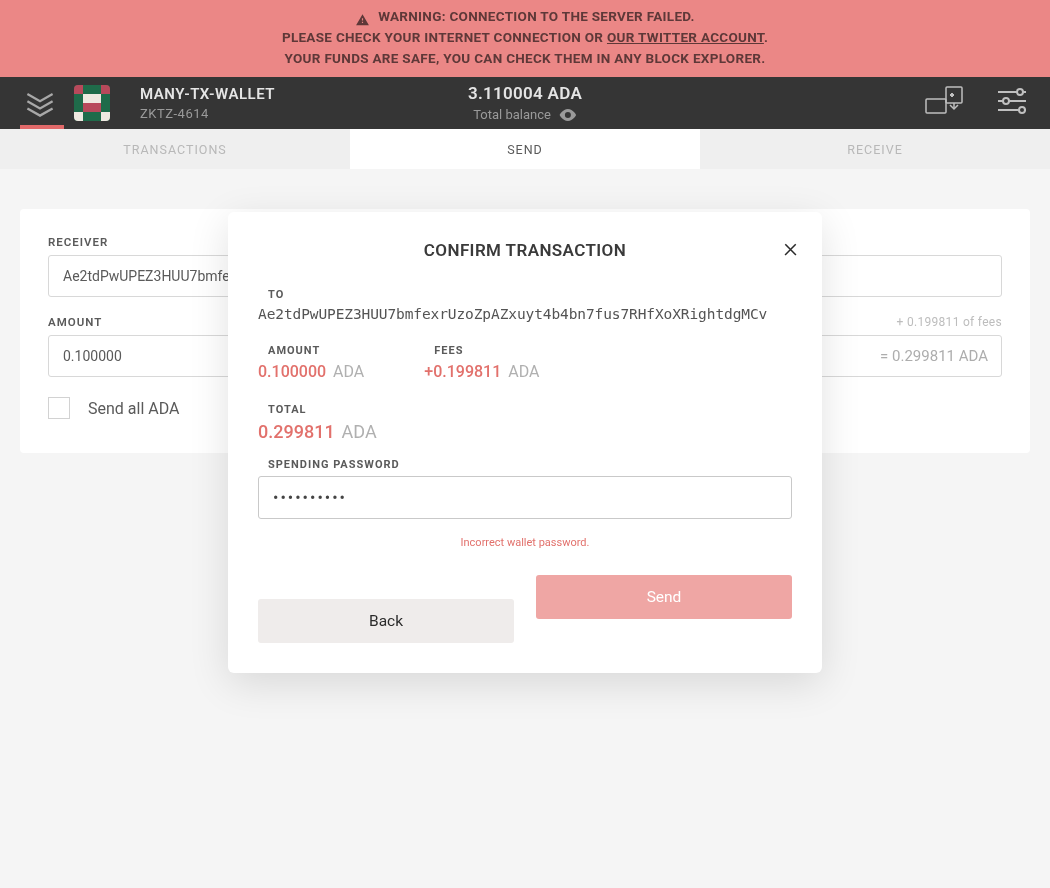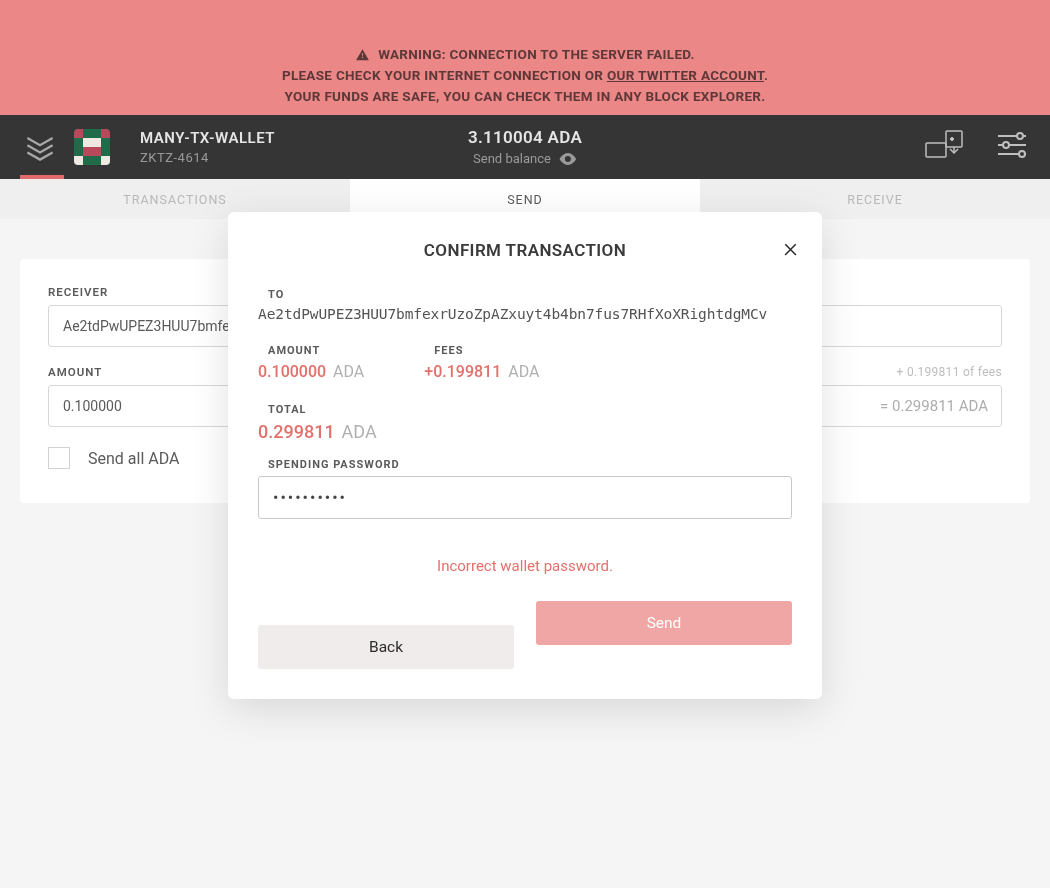--- a/index.html
+++ b/index.html
@@ -1,22 +1,22 @@
 <!DOCTYPE html>
 <html><head>
   <meta charset="utf-8">
   <style>
     * { box-sizing: border-box; margin: 0; padding: 0; font-family: -apple-system, BlinkMacSystemFont, "Segoe UI", Roboto, sans-serif; }
     body { width: 1050px; height: 888px; background: #f5f5f5; position: relative; overflow: hidden; }
 
     .warning-banner { background: #eb8786; color: #5e3838; padding: 6px 20px 8px; text-align: center; font-size: 13.5px; font-weight: 700; letter-spacing: 0.3px; line-height: 21px; }
     .warning-banner a { color: #5e3838; text-decoration: underline; }
-    .warning-banner .warn-row { display: flex; align-items: center; justify-content: center; gap: 8px; margin-top: 38px; }
-
-    .header { background: #353535; height: 64px; display: flex; align-items: center; padding: 16px 22px; color: #e0e0e0; position: relative; }
+    .warning-banner .warn-row { display: flex; align-items: flex-end; justify-content: center; gap: 8px; }
+
+    .header { background: #353535; height: 52px; display: flex; align-items: center; padding: 16px 22px; color: #e0e0e0; position: relative; }
     .logo-area { display: flex; align-items: center; gap: 16px; }
     .chevron-logo { width: 36px; height: 36px; color: #bfbfbf; }
     .wallet-ident { width: 36px; height: 36px; border-radius: 4px; background: #1f6b4a; display: grid; grid-template-columns: repeat(4,1fr); grid-template-rows: repeat(4,1fr); overflow:hidden; }
     .wallet-ident div { width: 100%; height: 100%; }
     .wallet-meta { display: flex; flex-direction: column; margin-left: 14px; }
     .wallet-name { color: #e5e5e5; font-weight: 600; letter-spacing: 0.5px; font-size: 15px; }
     .wallet-sub { color: #9a9a9a; font-size: 13px; margin-top: 3px; letter-spacing: 0.5px; }
     .balance-block { position: absolute; left: 50%; transform: translateX(-50%); text-align: center; }
     .balance-amount { color: #e5e5e5; font-weight: 600; font-size: 17px; letter-spacing: 0.3px; }
     .balance-label { color: #9a9a9a; font-size: 13px; margin-top: 4px; display: inline-flex; align-items: center; gap: 8px; }
@@ -43,21 +43,21 @@
     .modal { width: 594px; background: #fff; border-radius: 6px; padding: 28px 30px 30px; position: relative; box-shadow: 0 10px 40px rgba(0,0,0,.12); }
     .modal h2 { text-align: center; font-size: 17px; font-weight: 600; letter-spacing: 0.4px; color: #3a3a3a; margin-bottom: 28px; }
     .modal-close { position: absolute; top: 22px; right: 24px; font-size: 28px; line-height: 1; color: #2b2b2b; cursor: pointer; font-weight: 300; }
     .m-label { font-size: 11px; letter-spacing: 1px; color: #5a5a5a; font-weight: 700; margin-bottom: 5px; padding-left: 10px; }
     .m-addr { font-family: ui-monospace, Menlo, Consolas, monospace; font-size: 14.5px; color: #545454; letter-spacing: -0.1px; margin-bottom: 22px; word-break: break-all; }
     .two-col { display: flex; gap: 60px; margin-bottom: 22px; }
     .val-red { color: #e2716c; font-size: 16px; font-weight: 500; }
     .val-grey { color: #b0b0b0; font-size: 16px; margin-left: 3px; }
     .total-block { margin-bottom: 16px; }
     .m-input { width: 100%; border: 1px solid #c9c9c9; border-radius: 3px; padding: 11px 14px; font-size: 16px; letter-spacing: 2px; color: #444; }
-    .m-error { text-align: center; color: #e2716c; font-size: 15px; margin-top: 38px; }
+    .m-error { text-align: center; color: #e2716c; font-size: 11px; margin-top: 17px; }
     .m-buttons { display: flex; gap: 22px; margin-top: 26px; }
     .btn { flex: 1; height: 44px; border: none; border-radius: 3px; font-size: 15.5px; cursor: pointer; }
     .btn-back { background: #efeceb; color: #2b2b2b; margin-top: 24px; }
     .btn-send { background: #efa6a4; color: #fff; }
 
     .eye-icon svg { display:block; }
   </style>
 </head>
 <body>
 
@@ -100,21 +100,21 @@
         <div style="background:#efe9e1"></div>
     </div>
     <div class="wallet-meta">
       <span class="wallet-name">MANY-TX-WALLET</span>
       <span class="wallet-sub">ZKTZ-4614</span>
     </div>
   </div>
   <div class="balance-block">
     <div class="balance-amount">3.110004 ADA</div>
     <div class="balance-label">
-      <span>Send balance</span>
+      <span>Total balance</span>
       <span class="eye-icon">
         <svg width="18" height="12" viewBox="0 0 24 16" fill="#9a9a9a">
             <path d="M12 0C5 0 1 8 1 8s4 8 11 8 11-8 11-8S19 0 12 0zm0 12a4 4 0 1 1 0-8 4 4 0 0 1 0 8z"></path>
           </svg>
       </span>
     </div>
   </div>
   <div class="header-actions">
     <span class="header-icon">
       <svg width="42" height="32" viewBox="0 0 42 32" fill="none" stroke="#bfbfbf" stroke-width="1.5">

